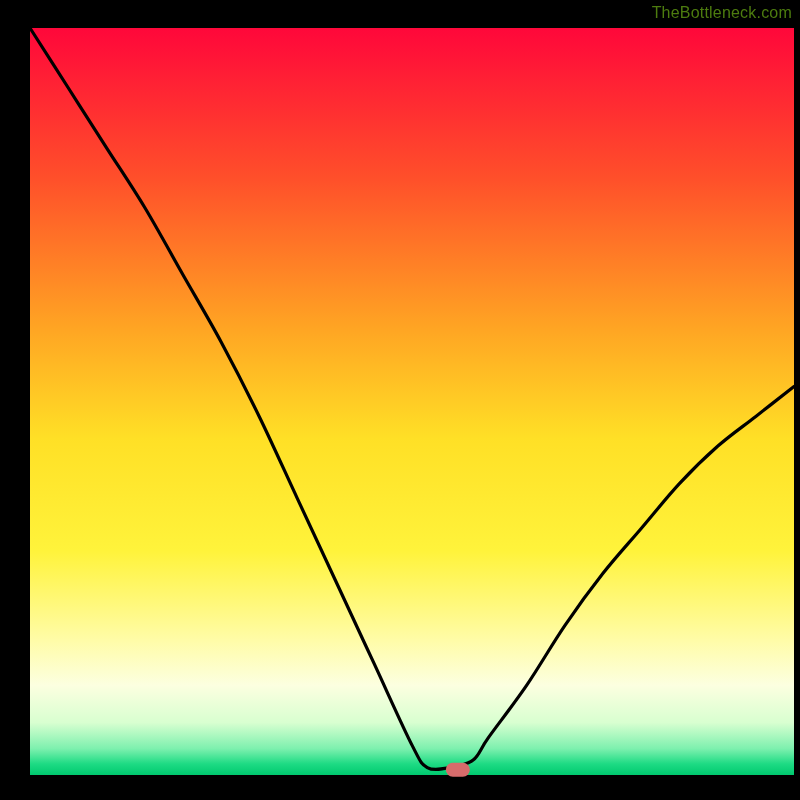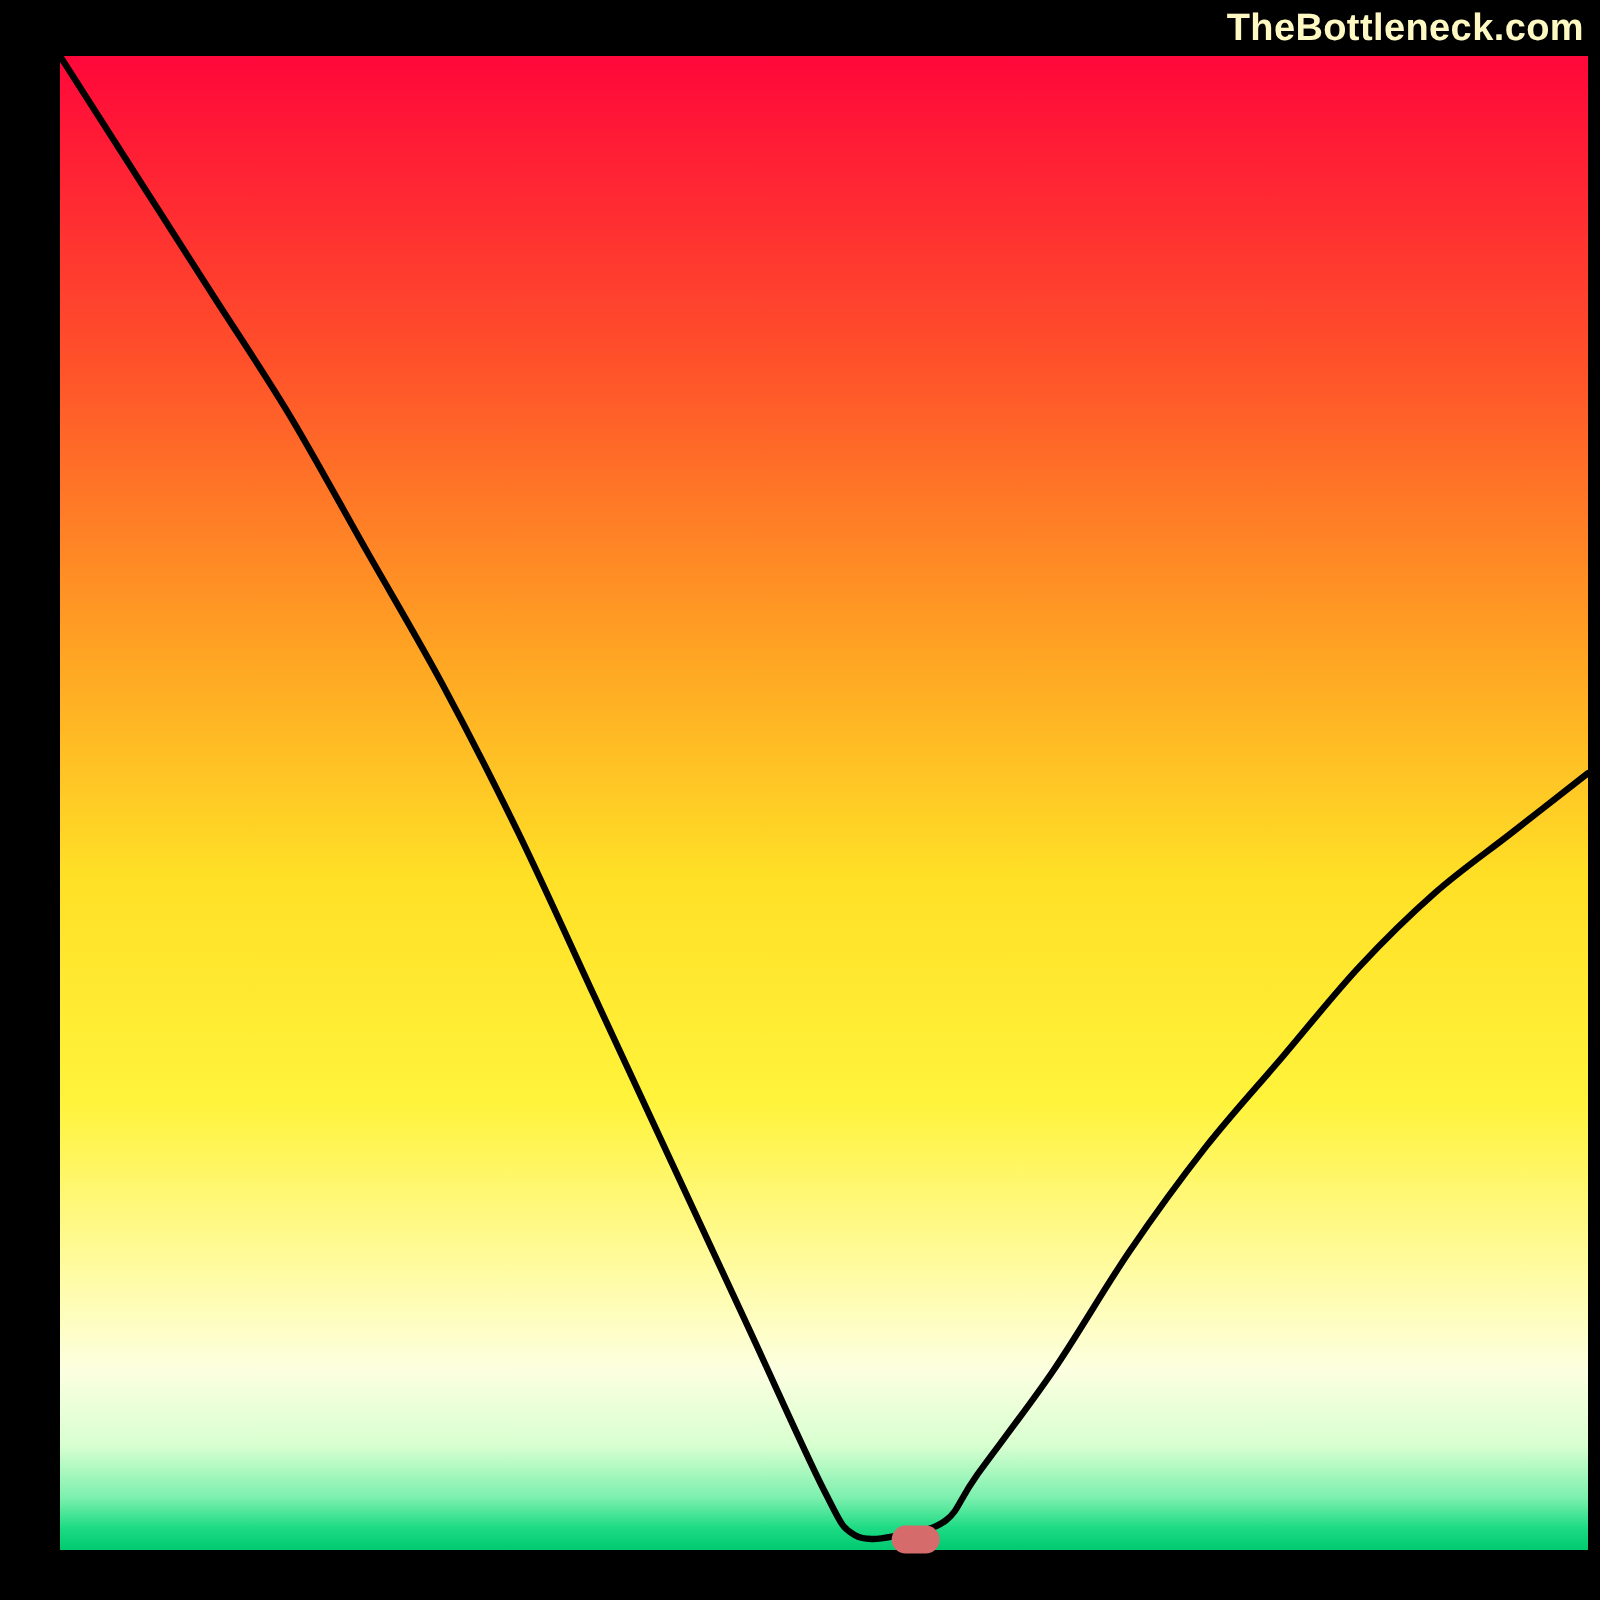--- a/index.html
+++ b/index.html
@@ -15,23 +15,23 @@
     position: absolute;
     top: 0;
     left: 0;
     width: 800px;
     height: 800px;
   }
   .watermark {
     position: absolute;
     top: 4px;
     right: 8px;
-    color: #fef9c3;
-    font-size: 19px;
-    font-weight: 700;
+    color: #4d7c0f;
+    font-size: 16px;
+    font-weight: 400;
     letter-spacing: 0.2px;
     z-index: 5;
   }
   svg { display: block; }
 </style>
 </head>
 <body>
 
 <div class="frame">
   <svg id="chart-svg" width="800" height="800" viewBox="0 0 800 800">

